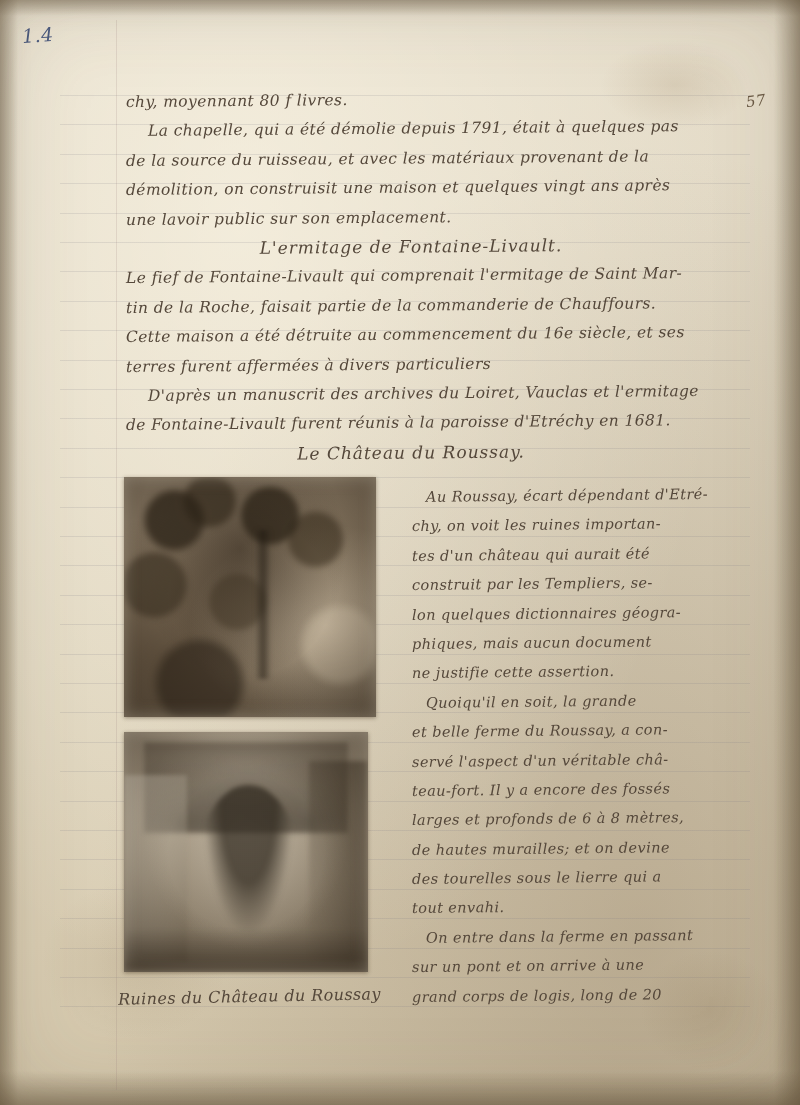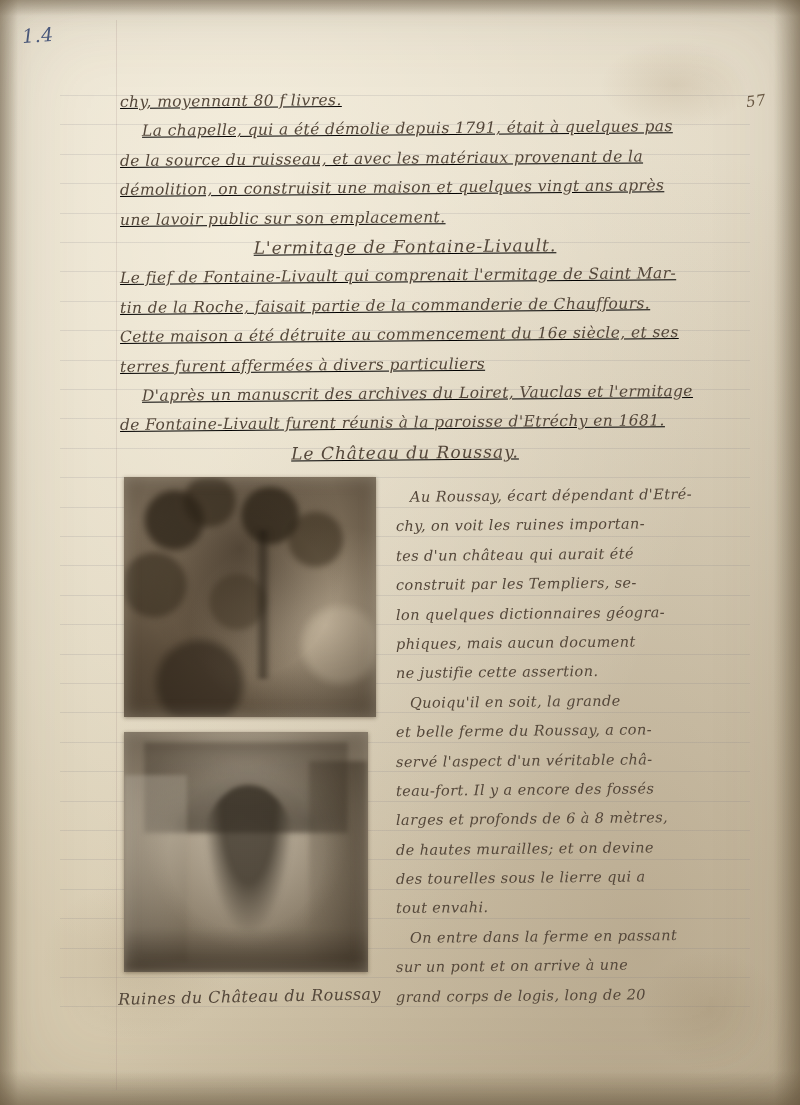--- a/index.html
+++ b/index.html
@@ -90,24 +90,23 @@
     top: 92px;
     font-size: 15px;
     color: #6a5a45;
     font-style: italic;
     transform: rotate(-8deg);
   }
 
   
   #body-text {
     position: absolute;
-    left: 120px;
+    left: 126px;
     top: 88px;
     width: 570px;
-    text-decoration: underline;
   }
   .line {
     height: 29.4px;
     line-height: 29.4px;
     font-size: 15.5px;
     white-space: nowrap;
     transform: rotate(-0.5deg);
     transform-origin: left center;
   }
   .line.indent { padding-left: 22px; }
@@ -241,21 +240,21 @@
     position: absolute;
     left: -6px;
     top: 510px;
     font-size: 16px;
     transform: rotate(-1.2deg);
     white-space: nowrap;
   }
 
   #text-column {
     position: absolute;
-    left: 272px;
+    left: 288px;
     top: 6px;
     width: 300px;
   }
   .cline {
     height: 29.4px;
     line-height: 29.4px;
     font-size: 14.5px;
     white-space: nowrap;
     transform: rotate(-0.6deg);
     transform-origin: left center;

